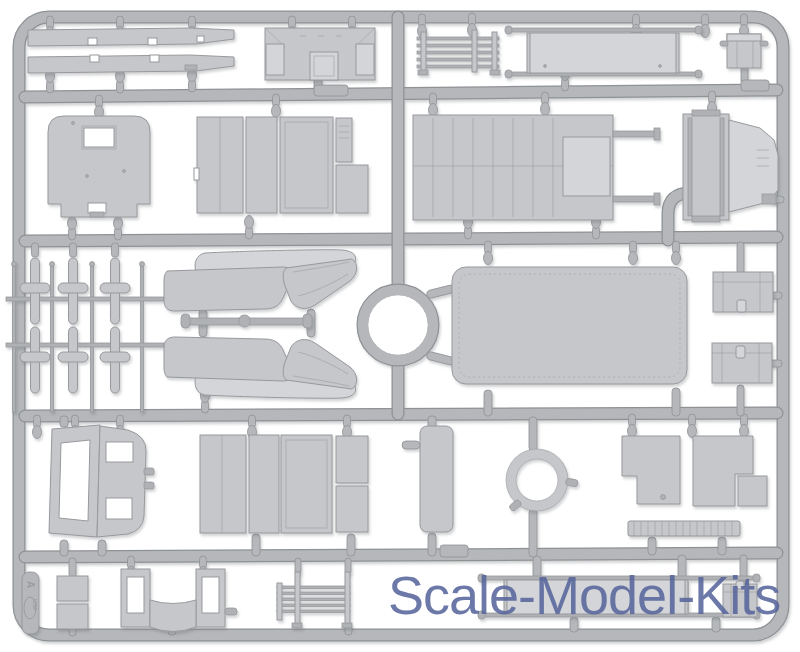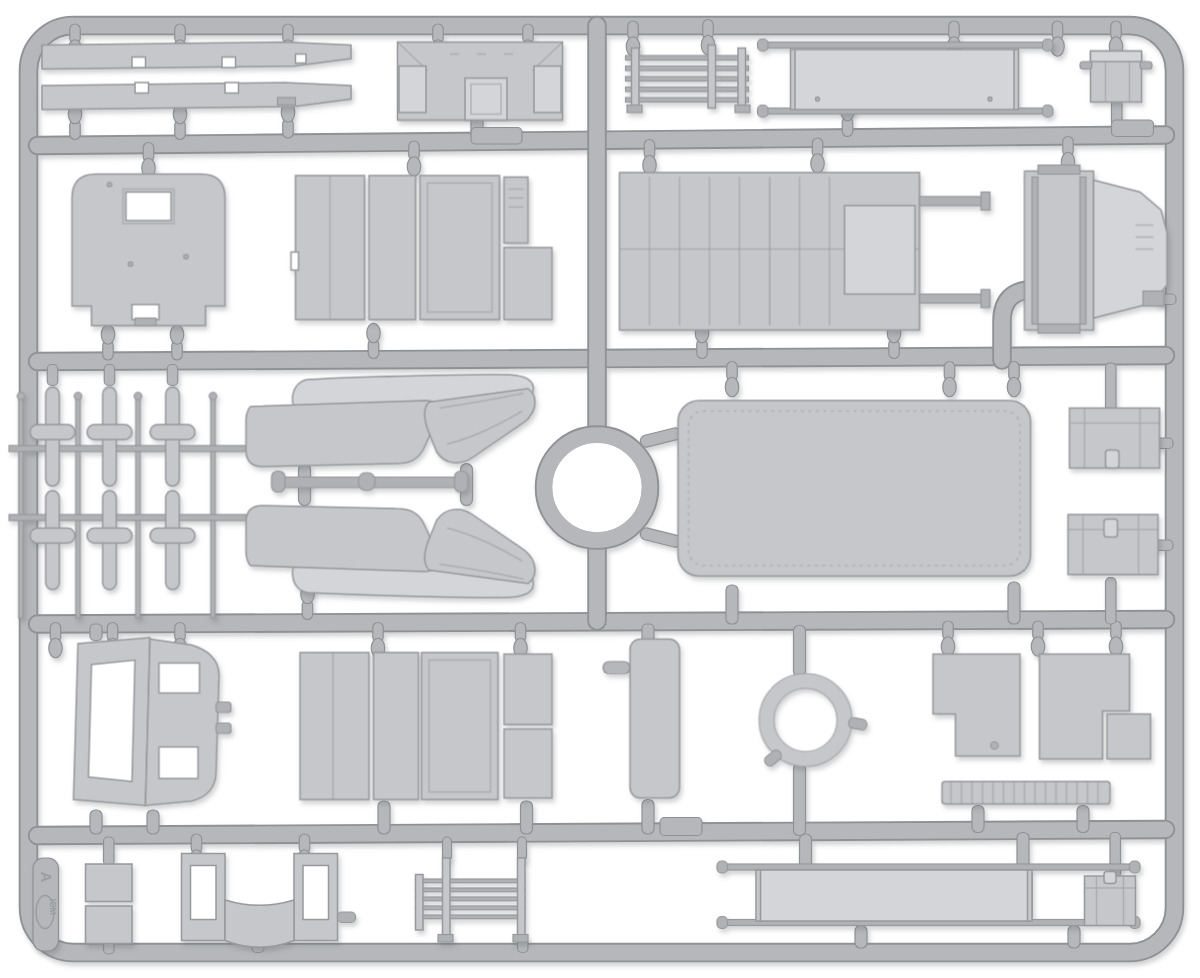--- a/index.html
+++ b/index.html
@@ -407,13 +407,14 @@
     </g>
 
     <g>
       <rect class="part" x="723" y="584" width="34" height="33"></rect>
       <path class="ln" d="M723,592 H757 M731,584 V617 M749,584 V617"></path>
       <rect class="partl" x="736" y="581" width="8" height="8" rx="2"></rect>
     </g>
   </g>
 </svg>
 
+<div class="watermark">Scale-Model-Kits</div>
 </div>
 
 </body></html>

